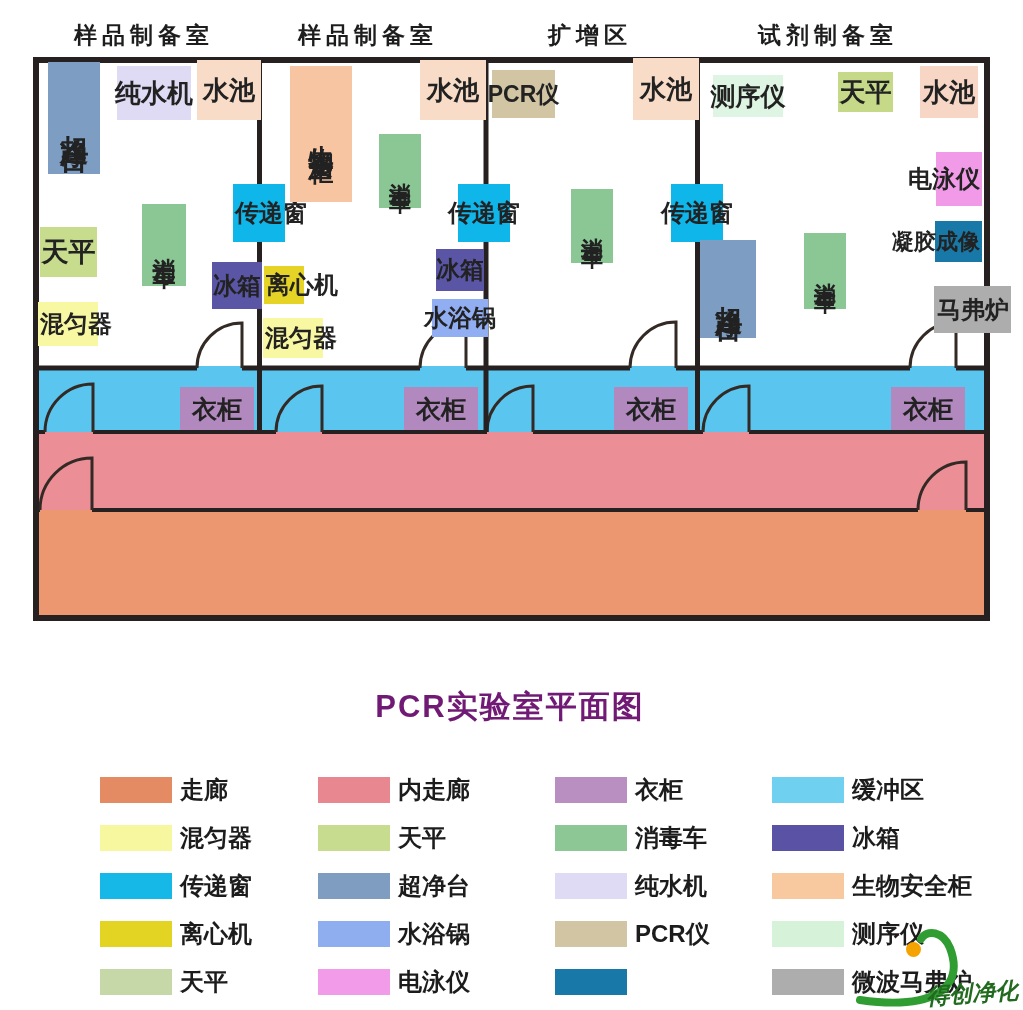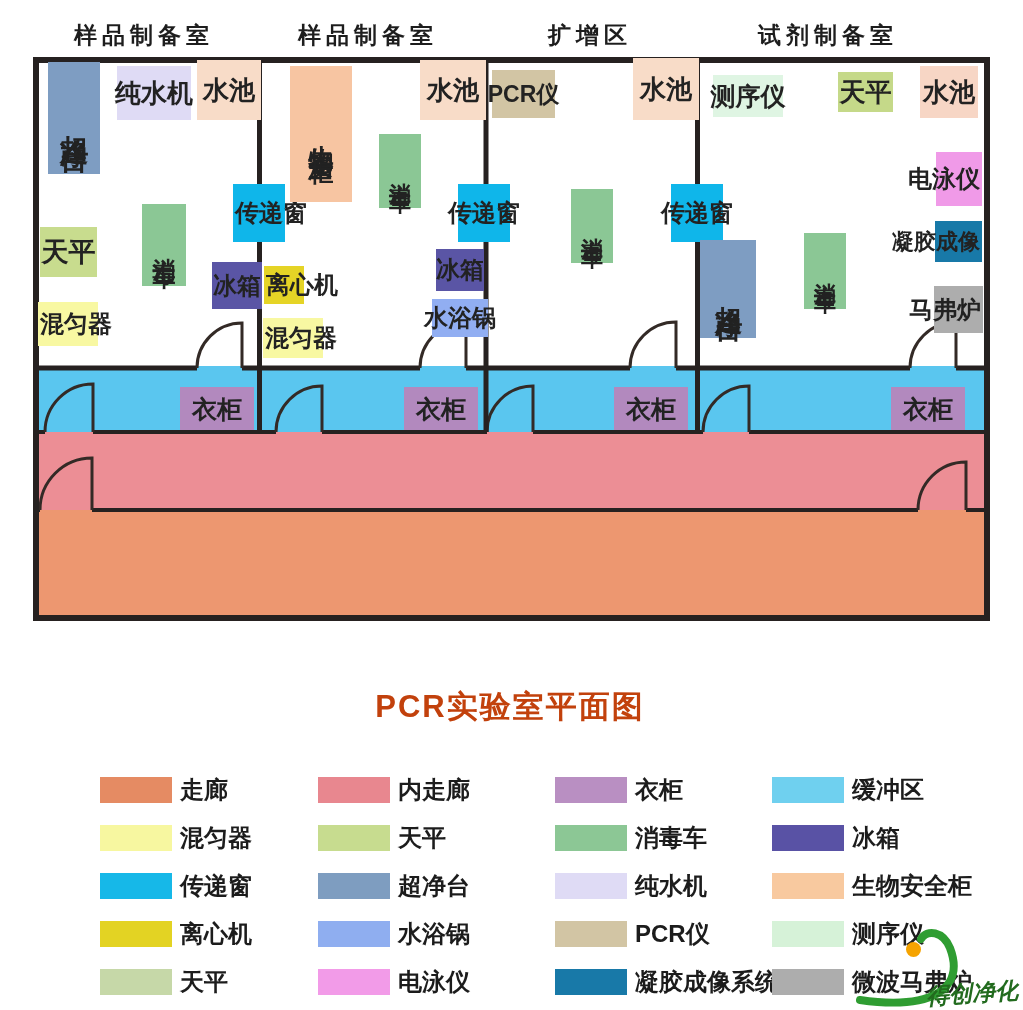--- a/index.html
+++ b/index.html
@@ -11,21 +11,21 @@
   .equip{position:absolute;}
   .equip span{position:absolute;white-space:nowrap;color:#222;font-weight:bold;line-height:1;}
   .equip.h span.c{left:50%;top:50%;transform:translate(-50%,-50%);}
   .equip.h span.l{left:2px;top:50%;transform:translateY(-50%);}
   .equip.h span.r{right:2px;top:50%;transform:translateY(-50%);}
   .equip.v span{left:50%;top:50%;transform:translate(-50%,-50%);writing-mode:vertical-rl;letter-spacing:4px;}
   .area-label{position:absolute;transform:translateX(-50%);font-weight:bold;color:#2a211c;white-space:pre;}
   .lbl-inner{left:512px;top:461px;font-size:30px;word-spacing:24px;}
   .lbl-outer{left:508px;top:553px;font-size:34px;word-spacing:56px;}
   .title{position:absolute;left:510px;top:686px;transform:translateX(-50%);
-         font-size:31px;font-weight:bold;letter-spacing:2px;color:#c2410c;white-space:nowrap;}
+         font-size:31px;font-weight:bold;letter-spacing:2px;color:#701a75;white-space:nowrap;}
   .lg-item{position:absolute;width:260px;height:26px;text-align:center;}
   .lg-swatch{position:absolute;left:0;top:0;width:72px;height:26px;}
   .lg-label{position:absolute;left:80px;top:50%;transform:translateY(-50%);
             font-size:24px;font-weight:bold;color:#1c1c1c;white-space:nowrap;}
   .logo{position:absolute;left:790px;top:918px;width:233px;height:92px;}
   .logo svg{position:absolute;left:0;top:0;}
   .brand{position:absolute;left:22px;top:14px;font-size:46px;font-weight:bold;
          letter-spacing:-1px;color:#2F9D32;}
   .logo-dot{position:absolute;left:116px;top:24px;width:15px;height:15px;border-radius:50%;background:#F5A300;}
   .tagline{position:absolute;left:136px;top:60px;font-size:23px;font-weight:bold;
@@ -132,21 +132,21 @@
       </div>
       <div class="equip h" style="left: 920px; top: 66px; width: 58px; height: 52px; background: rgb(247, 214, 197);">
         <span class="c" style="font-size: 26px;">水池</span>
       </div>
       <div class="equip h" style="left: 936px; top: 152px; width: 46px; height: 54px; background: rgb(240, 154, 232);">
         <span class="r" style="font-size: 24px;">电泳仪</span>
       </div>
       <div class="equip h" style="left: 935px; top: 221px; width: 47px; height: 41px; background: rgb(24, 121, 168);">
         <span class="r" style="font-size: 22px;">凝胶成像</span>
       </div>
-      <div class="equip h" style="left: 934px; top: 286px; width: 49px; height: 47px; background: rgb(173, 173, 173);">
+      <div class="equip h" style="left: 934px; top: 286px; width: 49px; height: 47px; background: rgb(173, 173, 173); padding-left: 28px;">
         <span class="r" style="font-size: 24px;">马弗炉</span>
       </div>
       <div class="equip v" style="left: 804px; top: 233px; width: 42px; height: 76px; background: rgb(139, 199, 149);">
         <span class="c" style="font-size: 22px;">消毒车</span>
       </div>
       <div class="equip v" style="left: 700px; top: 240px; width: 56px; height: 98px; background: rgb(126, 157, 194);">
         <span class="c" style="font-size: 28px;">超净台</span>
       </div>
       <div class="equip h" style="left: 180px; top: 387px; width: 74px; height: 43px; background: rgb(178, 137, 190);">
         <span class="c" style="font-size: 25px;">衣柜</span>
@@ -230,21 +230,20 @@
       <div class="lg-item" style="left: 100px; top: 969px;">
         <div class="lg-swatch" style="background: rgb(198, 216, 168);"></div>
         <div class="lg-label">天平</div>
       </div>
       <div class="lg-item" style="left: 318px; top: 969px;">
         <div class="lg-swatch" style="background: rgb(242, 155, 232);"></div>
         <div class="lg-label">电泳仪</div>
       </div>
       <div class="lg-item" style="left: 555px; top: 969px;">
         <div class="lg-swatch" style="background: rgb(24, 121, 168);"></div>
-        <div class="lg-label">凝胶成像系统</div>
       </div>
       <div class="lg-item" style="left: 772px; top: 969px;">
         <div class="lg-swatch" style="background: rgb(173, 173, 173);"></div>
         <div class="lg-label">微波马弗炉</div>
       </div>
     </div>
 
   <div class="logo">
     <svg width="233" height="92" viewBox="0 0 233 92">
       <path d="M 70 82 C 140 92 176 72 160 30 C 153 13 137 11 131 21" fill="none" stroke="#2F9D32" stroke-width="8" stroke-linecap="round"></path>

